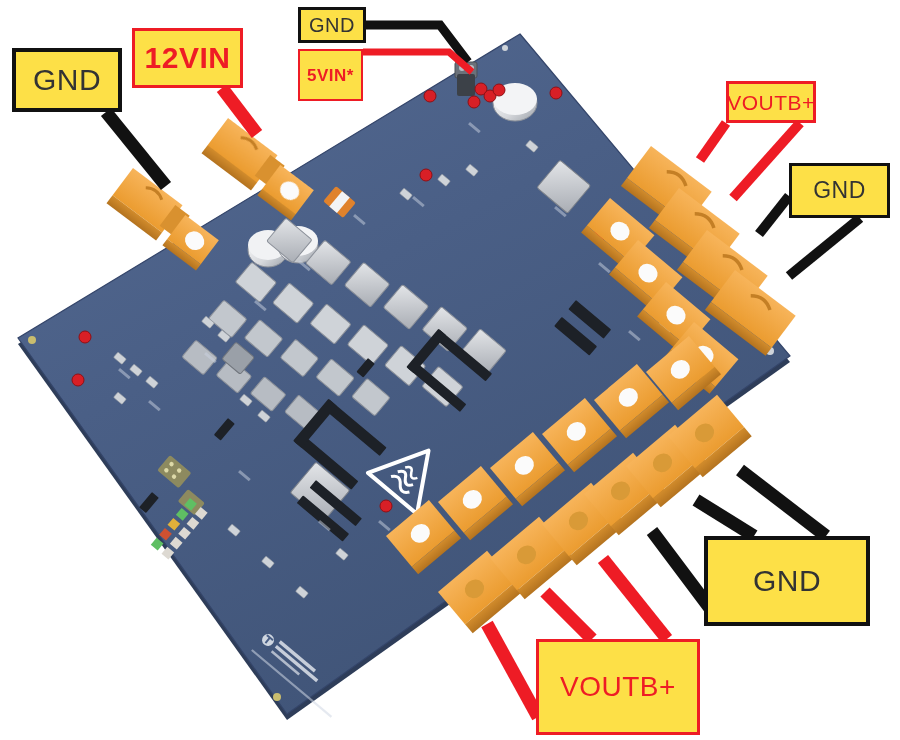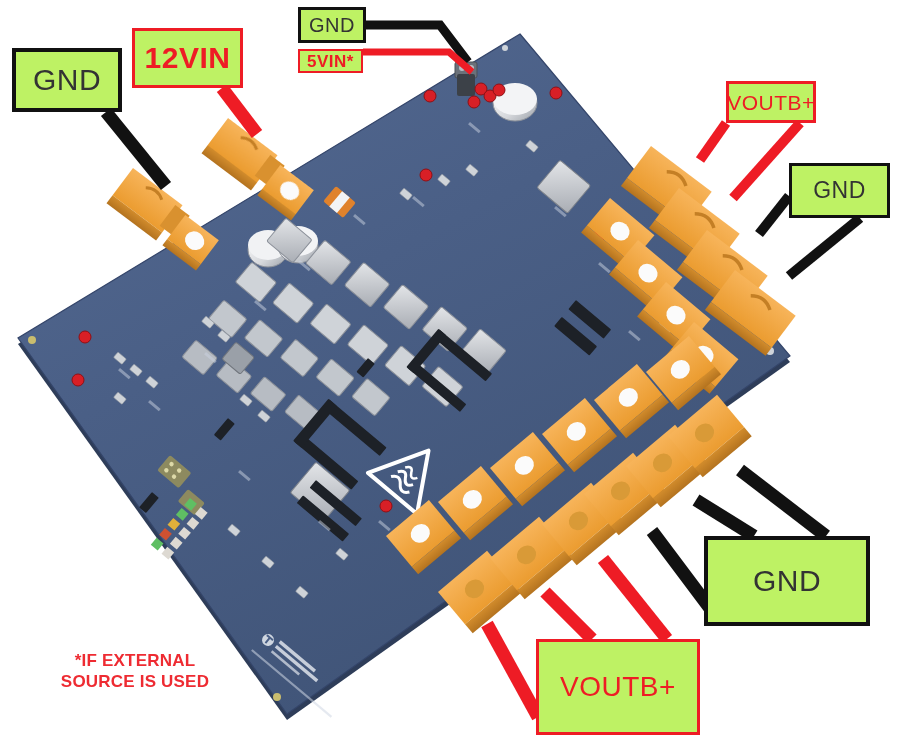--- a/index.html
+++ b/index.html
@@ -6,21 +6,21 @@
   html,body{margin:0;padding:0;background:#ffffff;}
   body{
     width:900px;height:740px;overflow:hidden;position:relative;
     font-family:"Liberation Sans","DejaVu Sans",sans-serif;
   }
   #stage{position:absolute;inset:0;width:900px;height:740px;background:#ffffff;}
   svg#scene{position:absolute;left:0;top:0;width:900px;height:740px;}
 
   
   .callout{
-    position:absolute;background:#bef264;box-sizing:border-box;
+    position:absolute;background:#fde047;box-sizing:border-box;
     display:flex;align-items:center;justify-content:center;
     letter-spacing:.5px;line-height:1;
   }
   .callout.black{border:4px solid #111111;color:#333333;}
   .callout.red{border:3px solid #ee1c25;color:#ee1c25;}
   .callout span{display:block;white-space:nowrap;}
 
   .foot-note{
     position:absolute;color:#ee2b32;font-weight:bold;font-size:17px;
     line-height:1.25;text-align:center;letter-spacing:.2px;
@@ -431,38 +431,34 @@
   </div>
 
   <div class="callout red" style="left:132px;top:28px;width:111px;height:60px;">
     <span style="font-size:30px;font-weight:bold;">12VIN</span>
   </div>
 
   <div class="callout black" style="left:298px;top:7px;width:68px;height:36px;border-width:3px;">
     <span style="font-size:20px;">GND</span>
   </div>
 
-  <div class="callout red" style="left:298px;top:49px;width:65px;height:24px;border-width:2px;">
+  <div class="callout red" style="left:298px;top:49px;width:65px;height:52px;border-width:2px;">
     <span style="font-size:17px;font-weight:bold;">5VIN*</span>
   </div>
 
   <div class="callout red" style="left:726px;top:81px;width:90px;height:42px;">
     <span style="font-size:21px;">VOUTB+</span>
   </div>
 
   <div class="callout black" style="left:789px;top:163px;width:101px;height:55px;border-width:3px;">
     <span style="font-size:23px;">GND</span>
   </div>
 
   <div class="callout black" style="left:704px;top:536px;width:166px;height:90px;">
     <span style="font-size:30px;">GND</span>
   </div>
 
   <div class="callout red" style="left:536px;top:639px;width:164px;height:96px;">
     <span style="font-size:28px;">VOUTB+</span>
   </div>
 
-  <div class="foot-note" style="left:30px;top:650px;width:210px;">
-    <div>*IF EXTERNAL</div>
-    <div>SOURCE IS USED</div>
-  </div>
 
 </div>
 
 </body></html>

